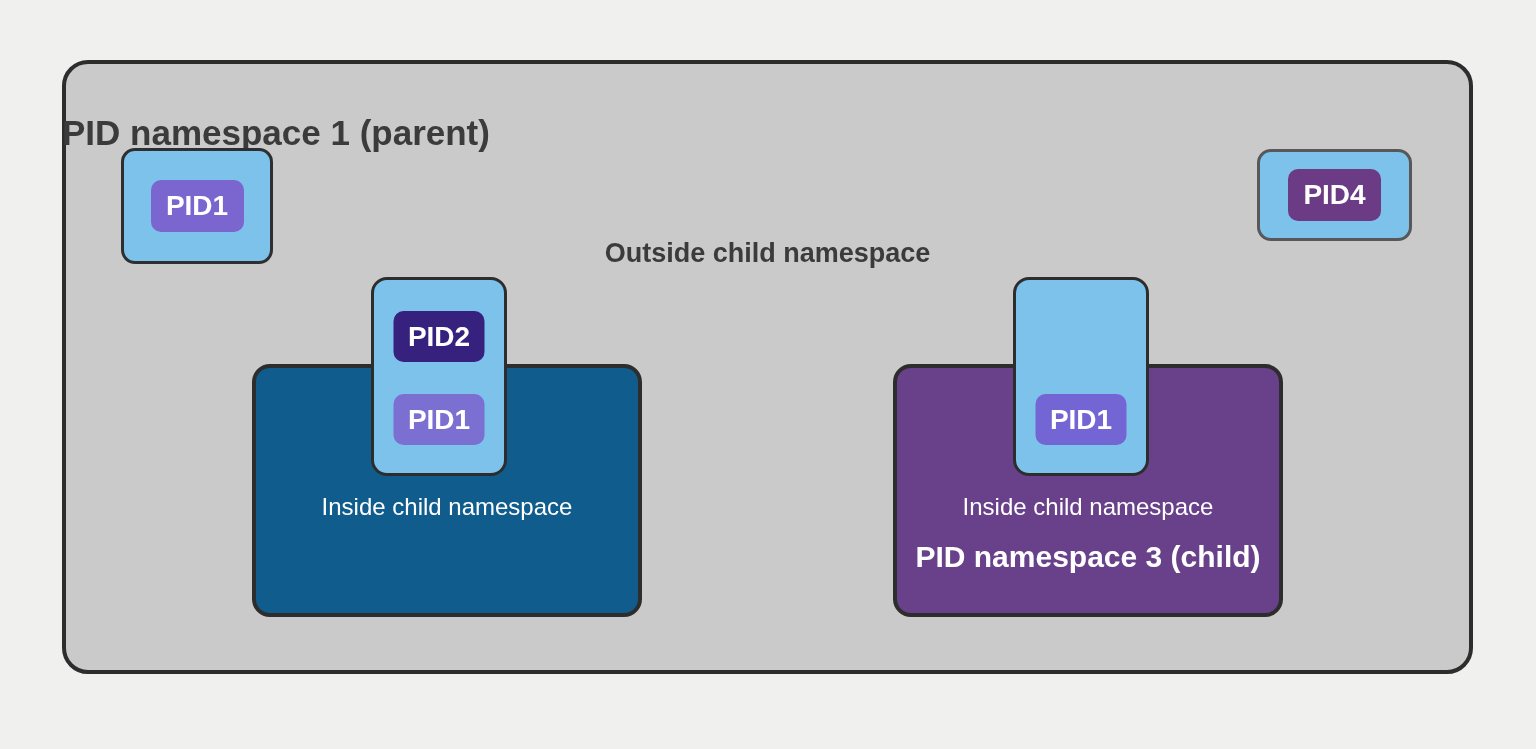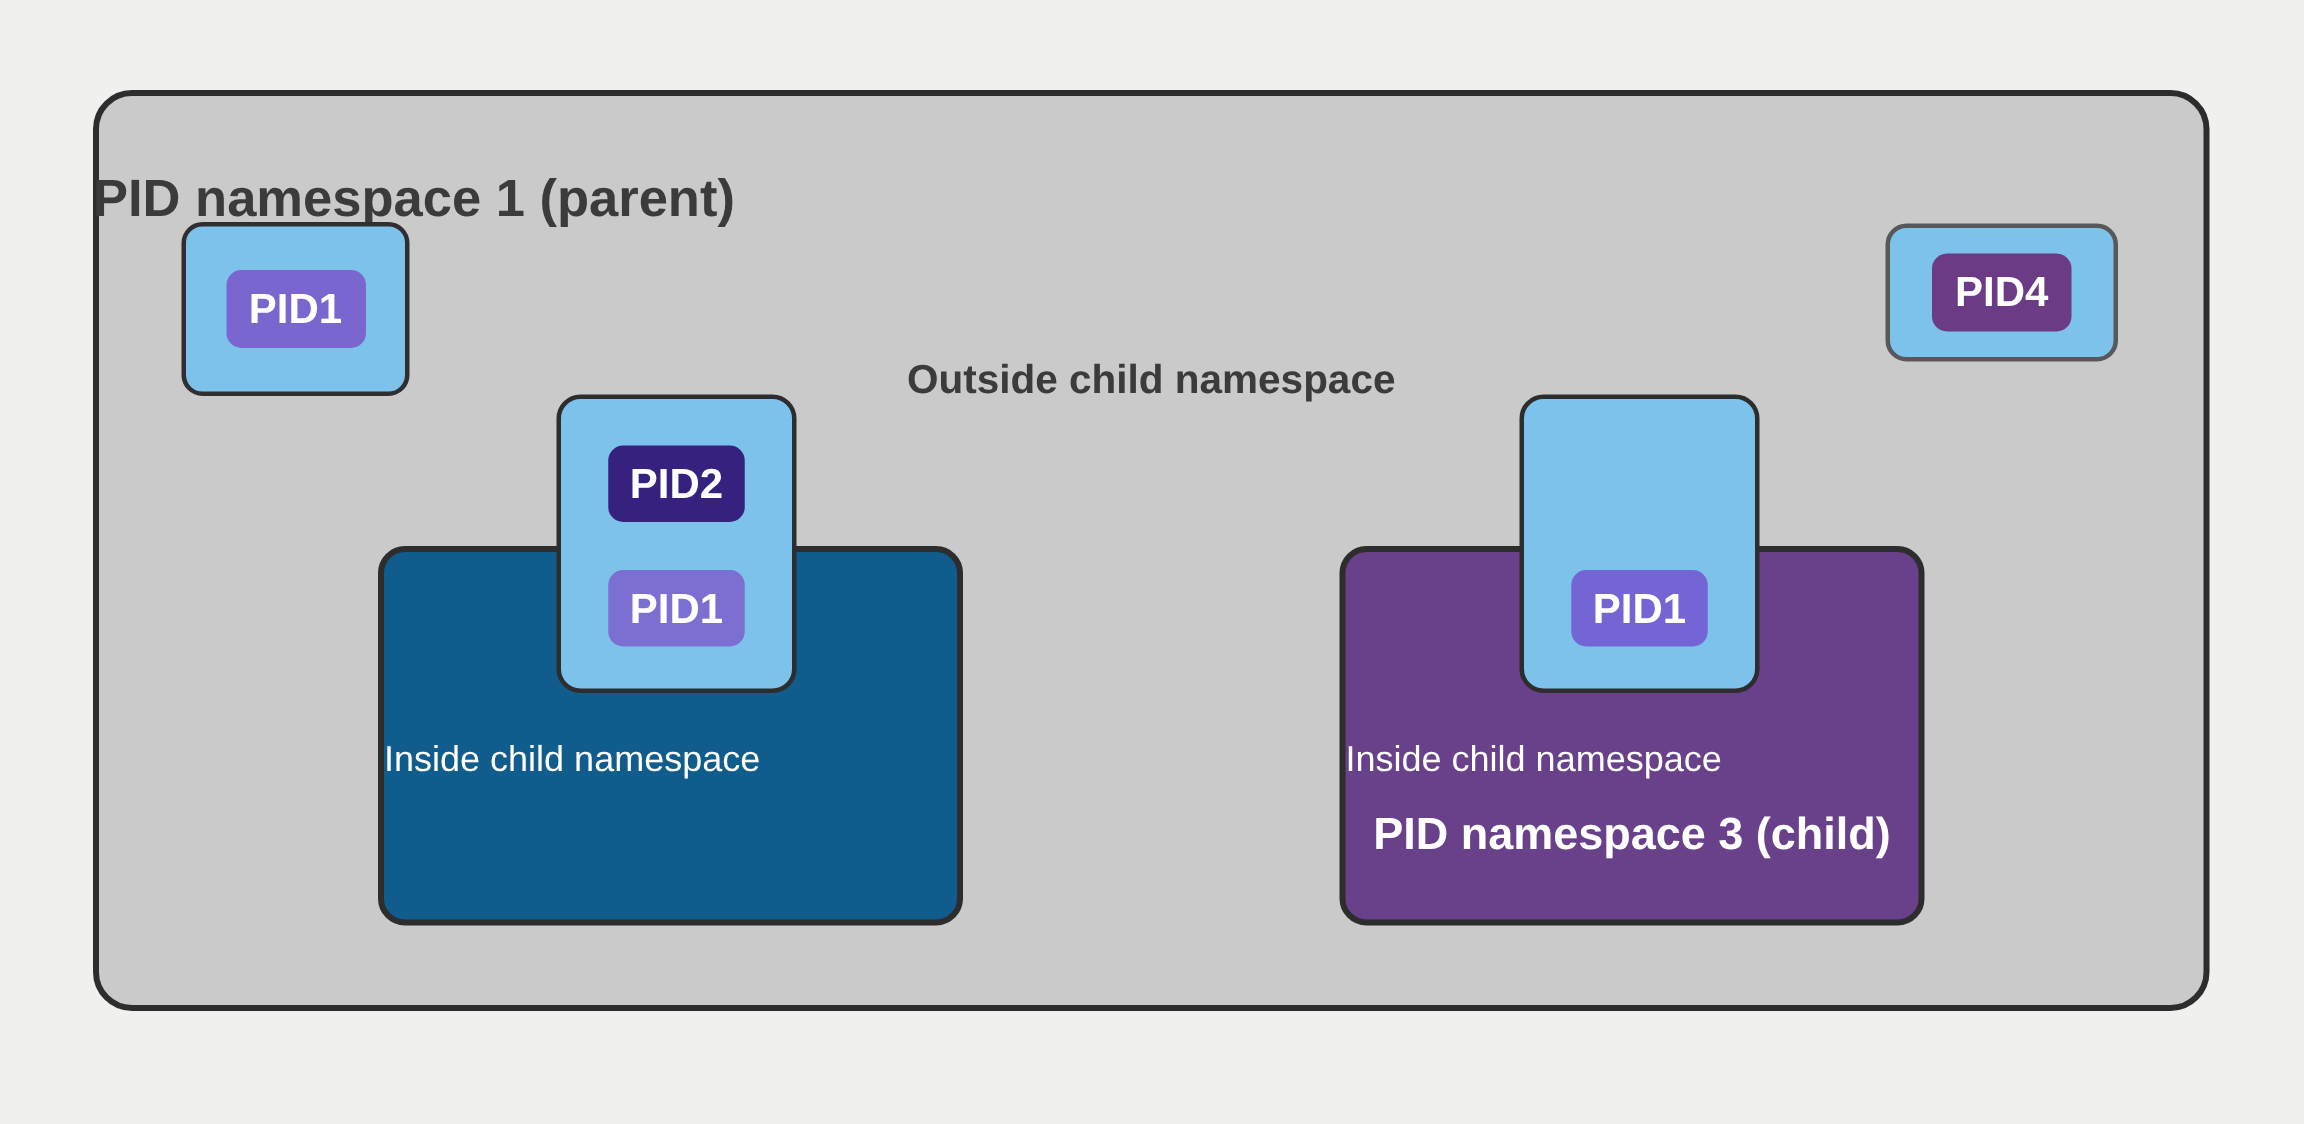--- a/index.html
+++ b/index.html
@@ -73,39 +73,39 @@
     border: 4px solid #2d2d2e;
     border-radius: 18px;
     z-index: 1;
   }
   .child-box.left  { left: 252px; }
   .child-box.right { left: 893px; }
   .inside-label {
     position: absolute;
     left: 0; top: 125px;
     width: 100%;
-    text-align: left;
+    text-align: center;
     font-size: 24px;
     color: #ffffff;
   }
   .child-title {
     position: absolute;
     left: 0; top: 172px;
     width: 100%;
     text-align: center;
     font-size: 30px;
     font-weight: bold;
     color: #ffffff;
   }
 
   
   .bridge-box {
     position: absolute;
-    top: 263px;
-    width: 160px; height: 199px;
+    top: 277px;
+    width: 136px; height: 199px;
     background: #7cc2ea;
     border: 3px solid #2d2d2e;
     border-radius: 16px;
     z-index: 2;
   }
   .bridge-box.left  { left: 371px; }
   .bridge-box.right { left: 1013px; }
   .bridge-box .pid-badge {
     position: absolute;
     left: 50%;

